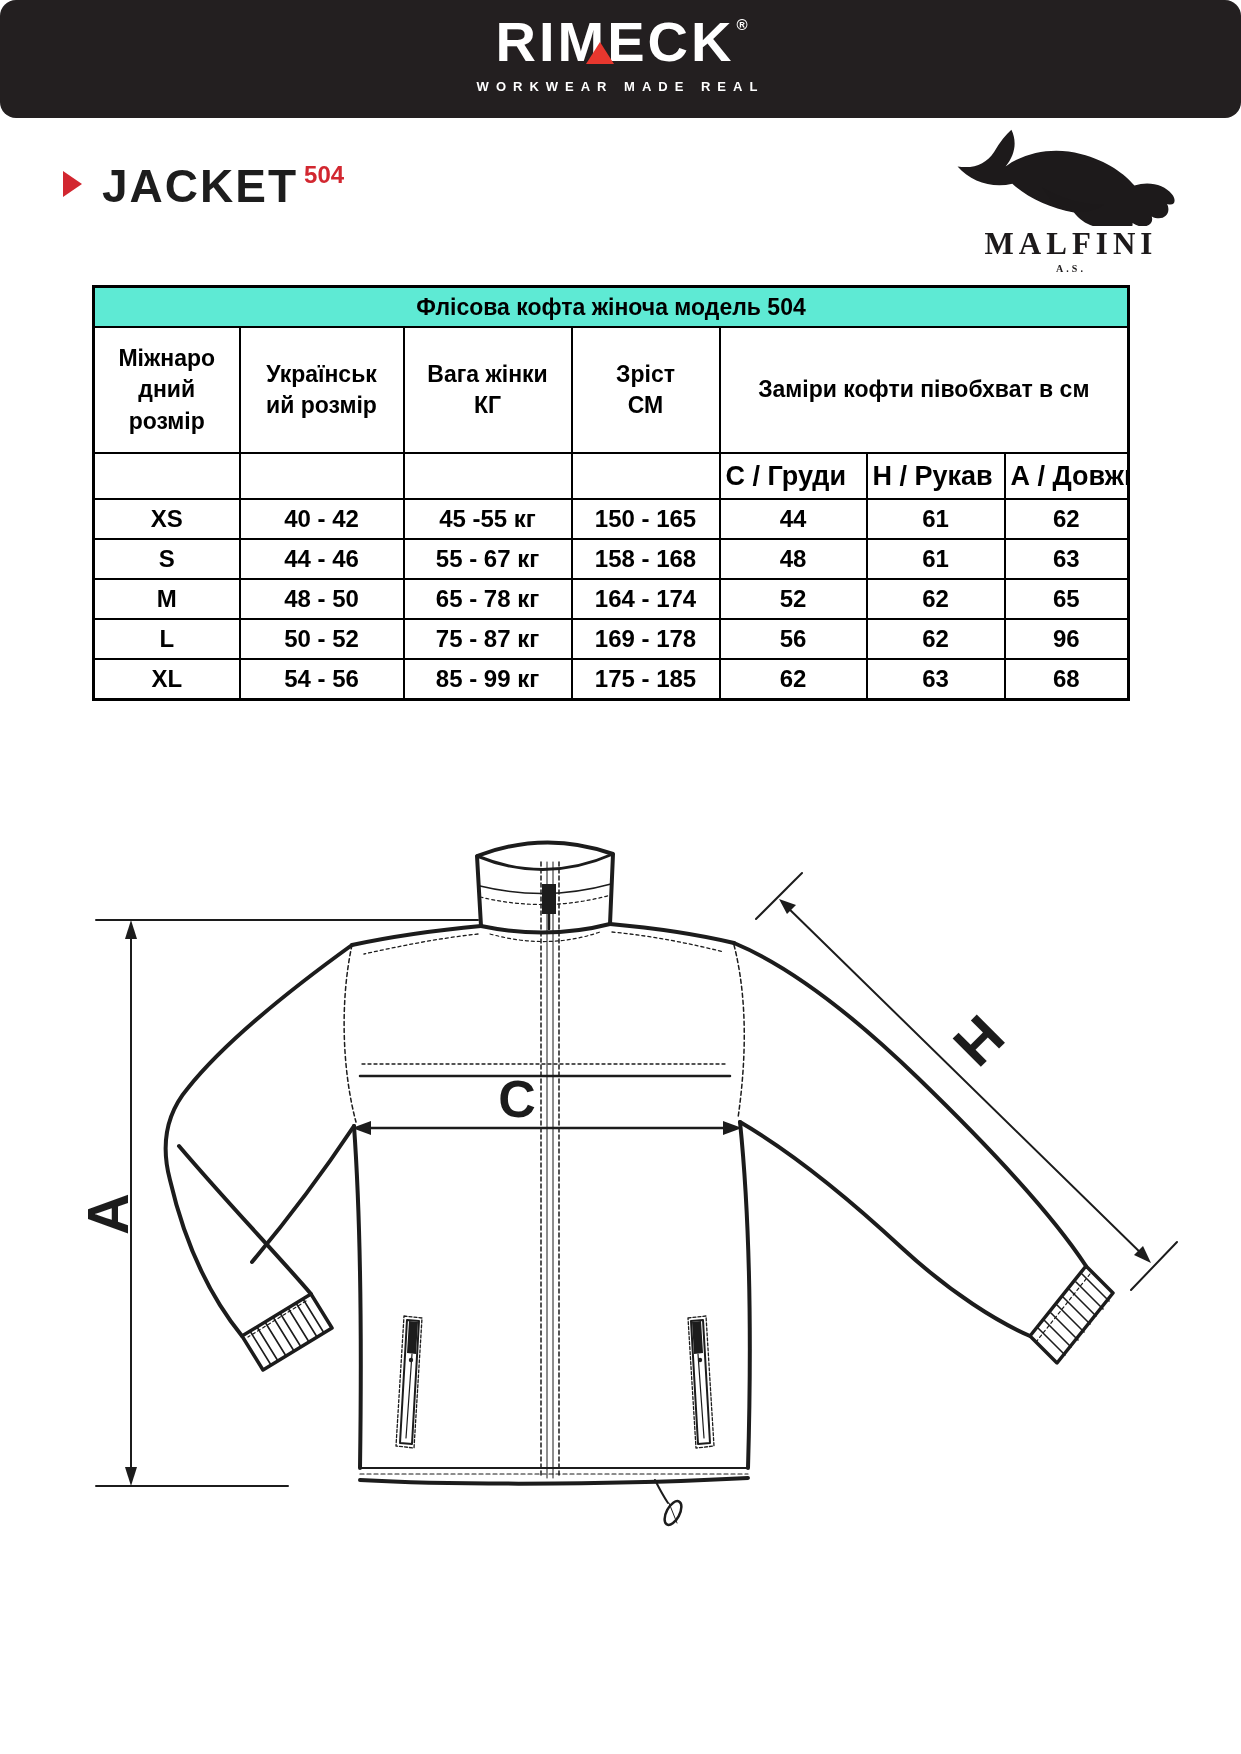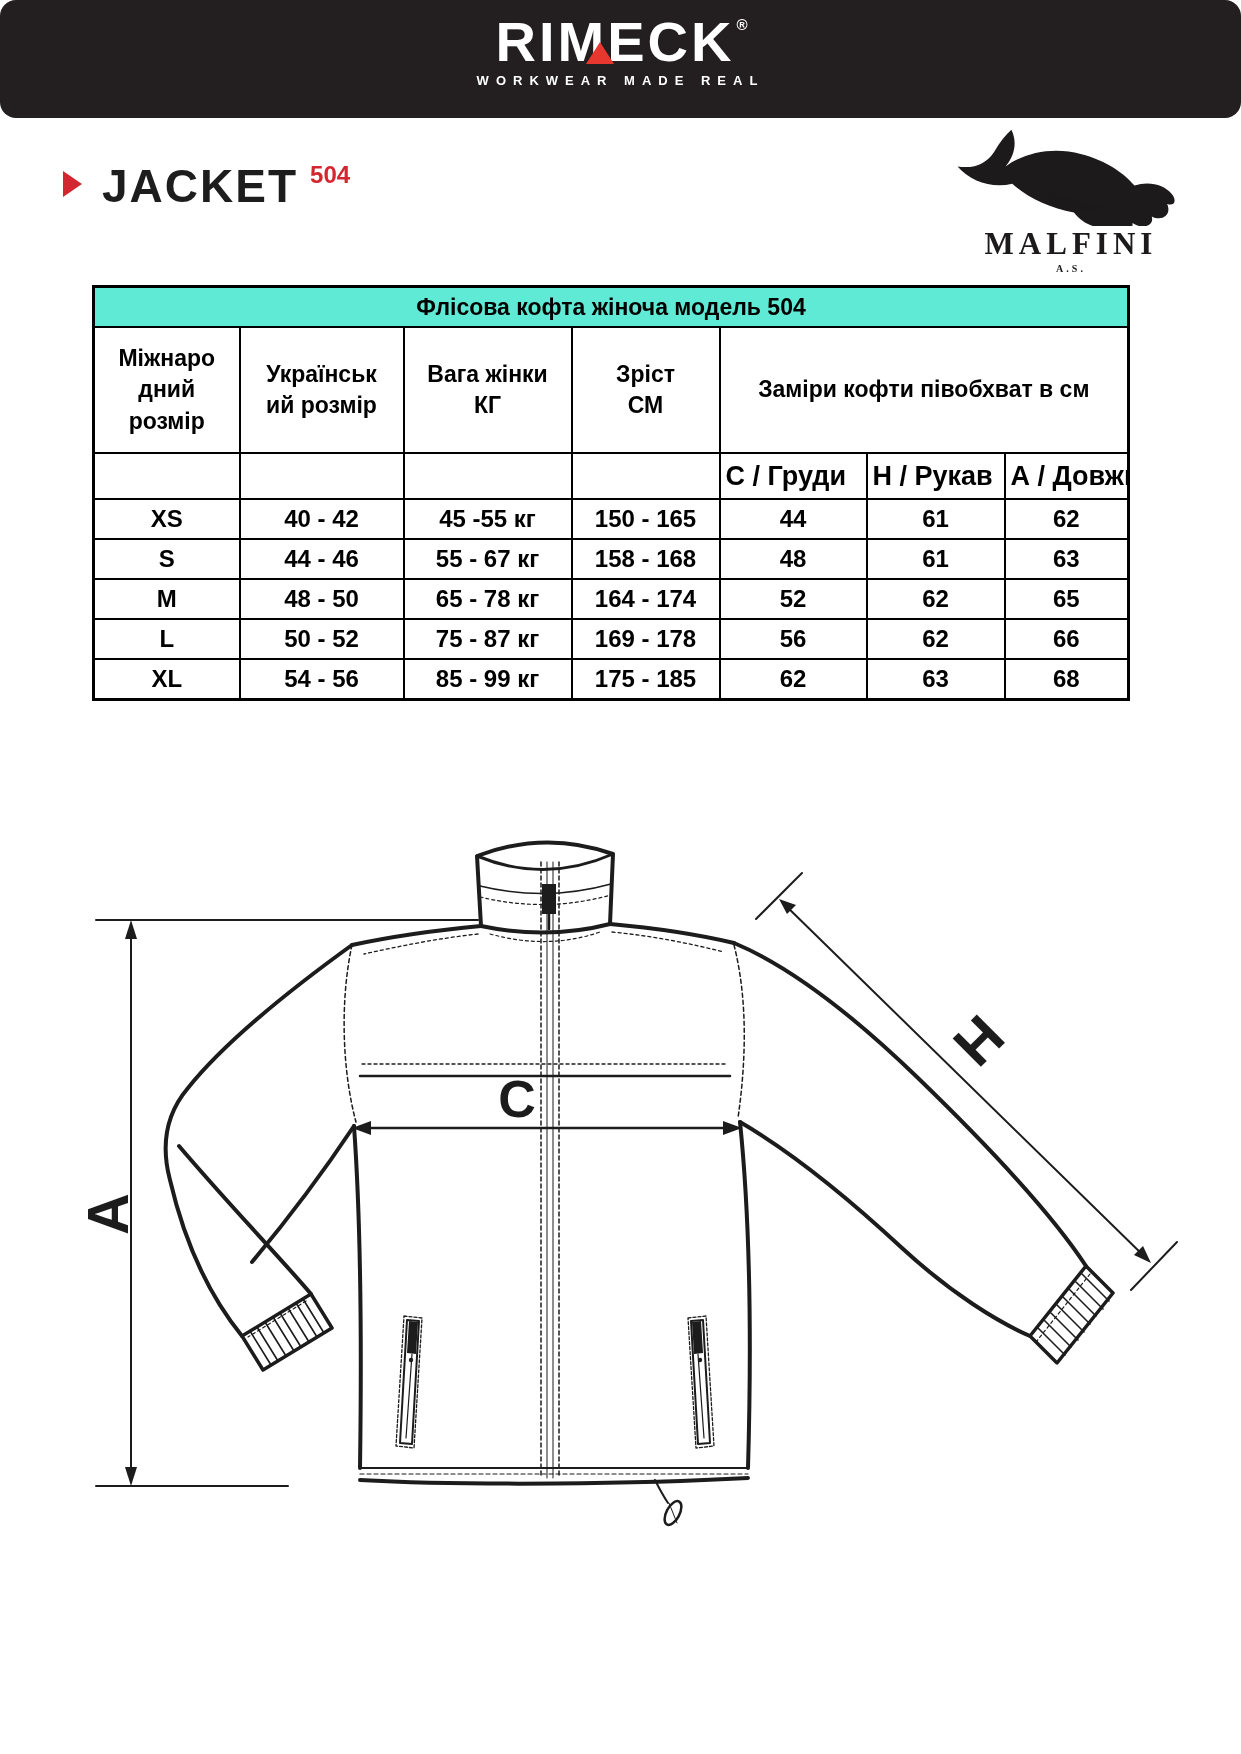--- a/index.html
+++ b/index.html
@@ -5,28 +5,28 @@
   html,body{margin:0;padding:0;background:#ffffff;}
   body{width:1241px;height:1754px;position:relative;font-family:"Liberation Sans",sans-serif;overflow:hidden;}
 
   
   .brandbar{position:absolute;left:0;top:0;width:1241px;height:118px;background:#231f20;text-align:center;border-radius:16px;}
   .rimeck-wrap{position:relative;display:inline-block;margin-top:14px;}
   .rimeck-text{font-size:56px;font-weight:800;color:#ffffff;letter-spacing:3px;line-height:1;}
   .rimeck-reg{font-size:15px;color:#ffffff;font-weight:700;vertical-align:top;position:relative;top:2px;left:2px;}
   .rimeck-tri{position:absolute;left:36.2%;bottom:6px;width:0;height:0;
     border-left:14px solid transparent;border-right:14px solid transparent;border-bottom:22px solid #e8372e;}
-  .tagline{margin-top:3px;font-size:13px;font-weight:700;color:#ffffff;letter-spacing:7px;}
+  .tagline{margin-top:9px;font-size:13px;font-weight:700;color:#ffffff;letter-spacing:7px;}
 
   
   .prod-title{position:absolute;left:63px;top:163px;display:flex;align-items:flex-start;}
   .title-bullet{width:0;height:0;margin-top:8px;
     border-top:13px solid transparent;border-bottom:13px solid transparent;border-left:19px solid #d22730;}
   .title-text{margin-left:20px;font-size:46px;font-weight:800;color:#1d1d1d;letter-spacing:2px;line-height:1;}
-  .title-model{margin-left:12px;font-size:24px;font-weight:800;color:#d22730;position:relative;top:-2px;}
+  .title-model{margin-left:6px;font-size:24px;font-weight:800;color:#d22730;position:relative;top:-2px;}
 
   
   .malfini{position:absolute;left:905px;top:126px;width:332px;text-align:center;}
   .malfini svg{display:block;margin:0 auto;}
   .malfini-name{font-family:"Liberation Serif",serif;font-size:31px;font-weight:700;color:#1d1a1b;letter-spacing:5px;line-height:1;margin-top:2px;}
   .malfini-as{font-family:Liberation Serif, serif;font-size:10px;font-weight:700;color:#1d1a1b;letter-spacing:3px;margin-top:4px;}
 
   
   table.size{position:absolute;left:92px;top:285px;width:1035px;border-collapse:collapse;table-layout:fixed;
     border:3px solid #000;color:#000;}
@@ -127,21 +127,21 @@
       <td>62</td>
       <td>65</td>
     </tr>
     <tr class="datarow">
       <td>L</td>
       <td>50 - 52</td>
       <td>75 - 87 кг</td>
       <td>169 - 178</td>
       <td>56</td>
       <td>62</td>
-      <td>66</td>
+      <td>96</td>
     </tr>
     <tr class="datarow">
       <td>XL</td>
       <td>54 - 56</td>
       <td>85 - 99 кг</td>
       <td>175 - 185</td>
       <td>62</td>
       <td>63</td>
       <td>68</td>
     </tr>

